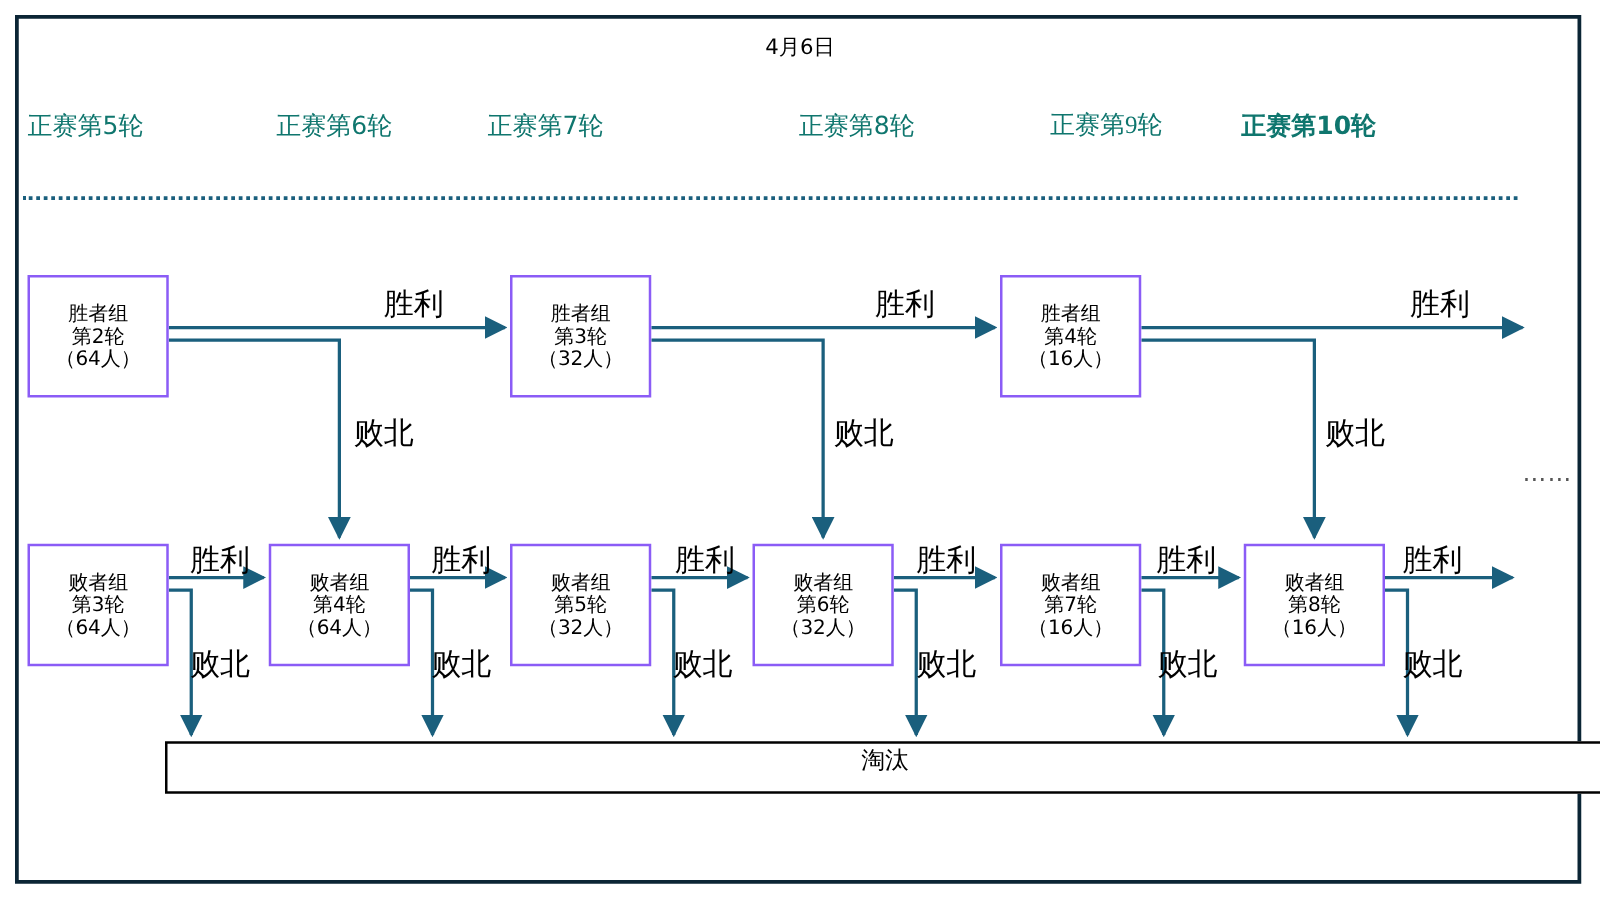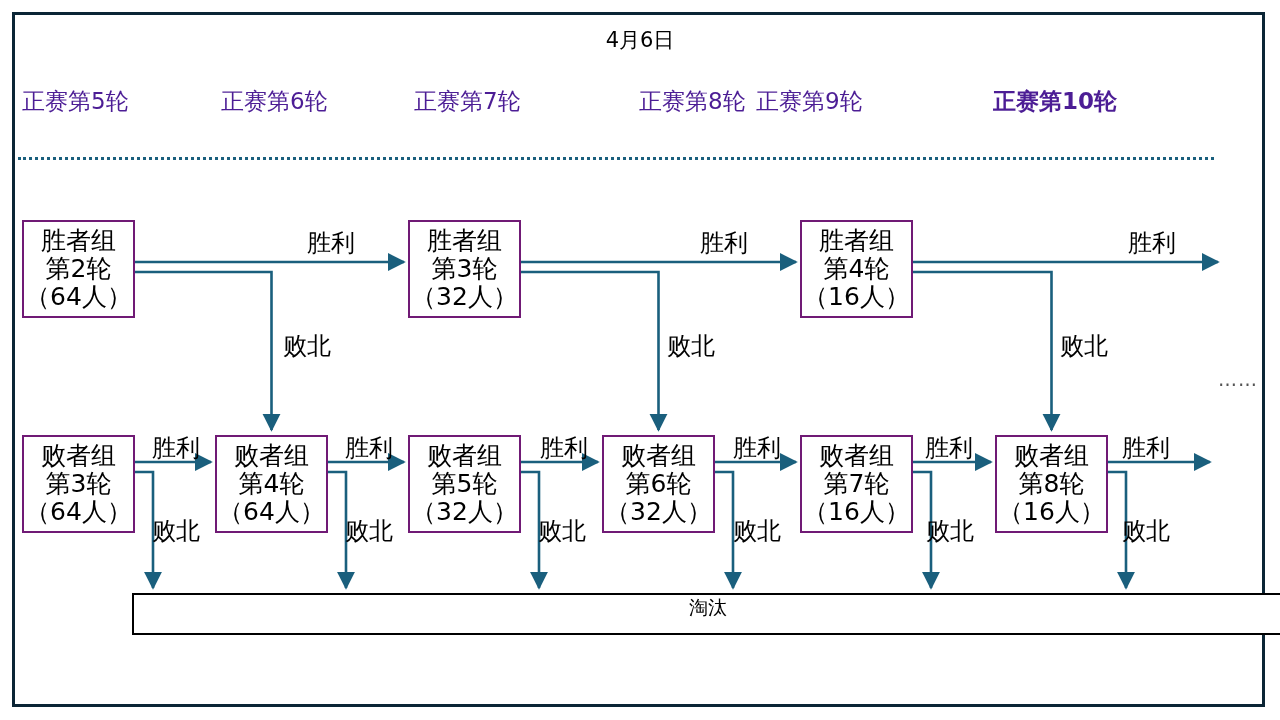--- a/index.html
+++ b/index.html
@@ -30,29 +30,29 @@
     border: 3px solid #0b2535;
     box-sizing: border-box;
     background: #ffffff;
   }
   .title {
     position: absolute;
     top: 30px;
     left: 0;
     width: 1280px;
     text-align: center;
-    font-size: 21px;
+    font-size: 17px;
     color: #000000;
     line-height: 1;
   }
   .round-label {
     position: absolute;
     top: 90px;
-    font-size: 23px;
-    color: #4c1d95;
+    font-size: 20px;
+    color: #0f766e;
     white-space: nowrap;
     line-height: 1;
   }
   .dotted-sep {
     position: absolute;
     left: 18px;
     top: 157px;
     width: 1196px;
     height: 0;
     border-top: 3px dotted #1a5f7d;
@@ -61,27 +61,27 @@
   #wires {
     position: absolute;
     left: 0; top: 0;
     width: 1280px;
     height: 720px;
     pointer-events: none;
   }
   .node {
     position: absolute;
     box-sizing: border-box;
-    border: 2px solid #701a75;
+    border: 2px solid #8b5cf6;
     background: #ffffff;
     display: flex;
     flex-direction: column;
     align-items: center;
     justify-content: center;
-    font-size: 25px;
+    font-size: 16px;
     color: #000000;
     line-height: 1.12;
     width: 113px;
     height: 98px;
   }
   .node > span { display: block; white-space: nowrap; }
   .elim-bar {
     position: absolute;
     left: 132px;
     top: 593px;
@@ -117,23 +117,23 @@
 
 <div id="stage">
 
   <div id="frame"></div>
 
   <div class="title">4月6日</div>
 
   <div id="round-headers">
       <div class="round-label" style="left: 22px;">正赛第5轮</div>
       <div class="round-label" style="left: 221px;">正赛第6轮</div>
-      <div class="round-label" style="left: 414px;">正赛第7轮</div>
+      <div class="round-label" style="left: 390px;">正赛第7轮</div>
       <div class="round-label" style="left: 607px; margin-left: 32px;">正赛第8轮</div>
-      <div class="round-label" style="left: 756px;">正赛第9轮</div>
+      <div class="round-label" style="left: 840px; font-family: Liberation Serif, serif;">正赛第9轮</div>
       <div class="round-label" style="left: 993px; font-weight: bold;">正赛第10轮</div>
     </div>
 
   <div class="dotted-sep"></div>
 
   <svg id="wires" viewBox="0 0 1280 720" xmlns="http://www.w3.org/2000/svg">
     <defs>
       <marker id="arrow" viewBox="0 0 10 10" refX="9" refY="5" markerWidth="7" markerHeight="7" orient="auto-start-reverse">
         <path d="M 0 0 L 10 5 L 0 10 z" fill="#1a5f7d"></path>
       </marker>

